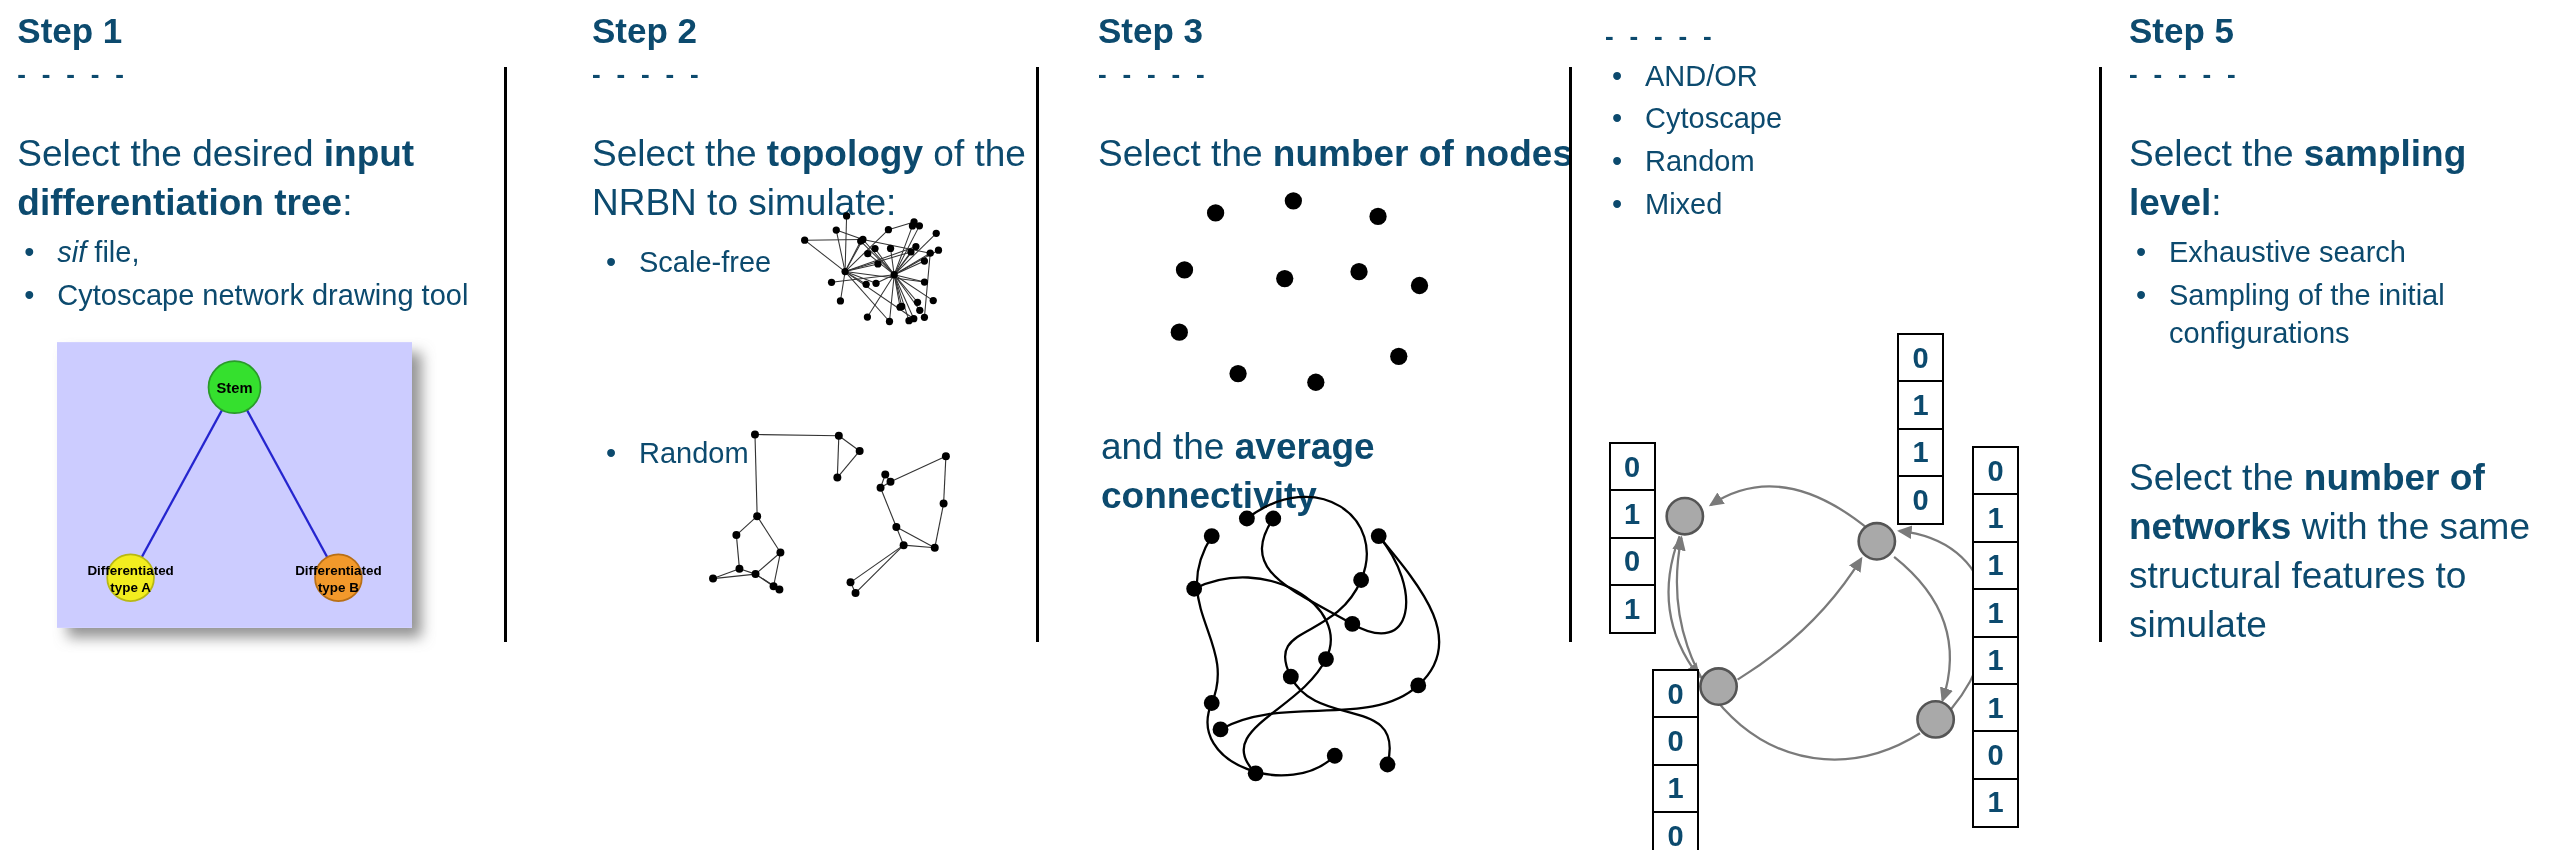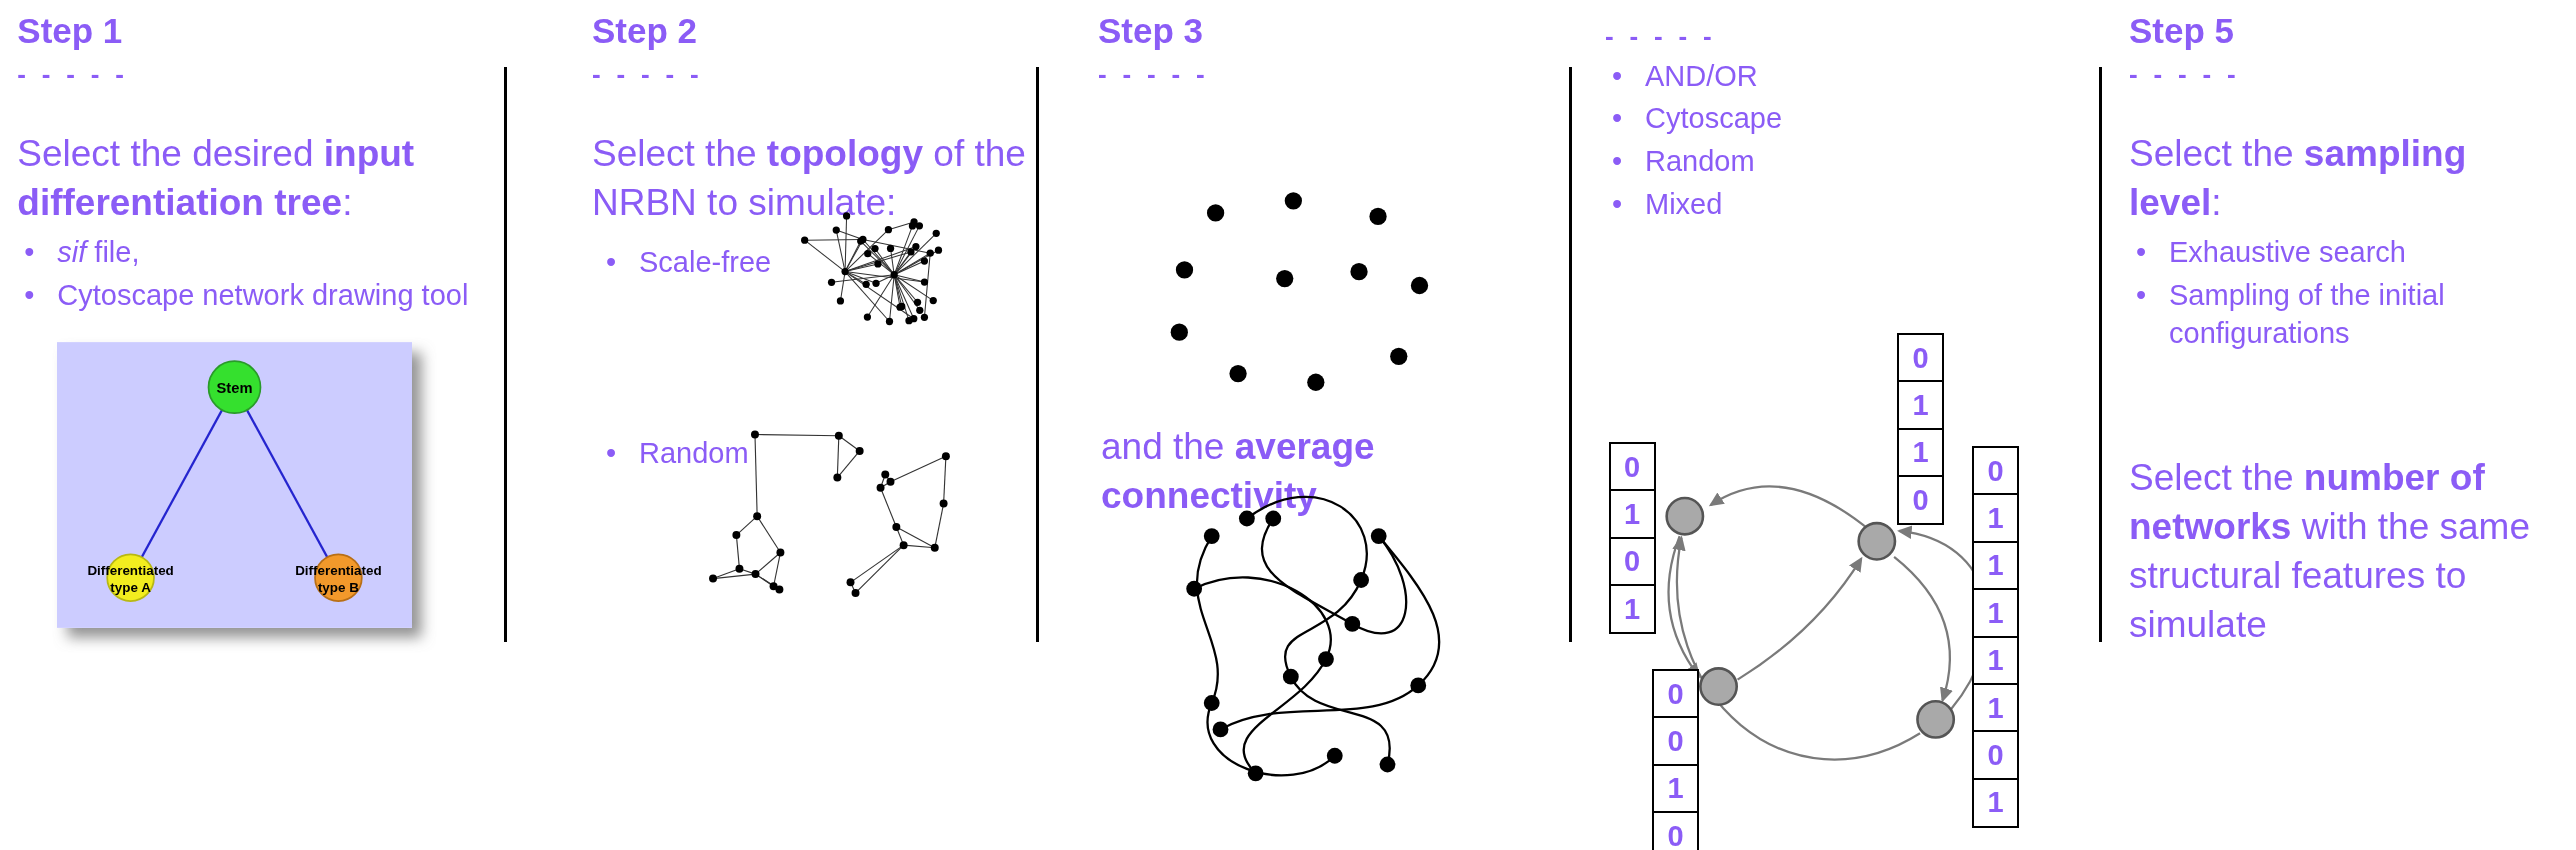--- a/index.html
+++ b/index.html
@@ -1,18 +1,18 @@
 <!DOCTYPE html>
 <html style="font-size:14px"><head>
 <meta charset="utf-8">
 <style>
   *{margin:0;padding:0;box-sizing:border-box}
   html,body{background:#fff}
   .canvas{position:relative;width:2576px;height:851px;overflow:hidden;background:#fff;
-          font-family:"Liberation Sans",sans-serif;color:#8b5cf6}
+          font-family:"Liberation Sans",sans-serif;color:#0c4a6e}
   .col{position:absolute;top:12px}
   .step-title{font-size:35px;font-weight:bold;line-height:1.1}
   .dashes{font-size:26px;font-weight:bold;letter-spacing:4.3px;margin-top:8.7px}
   .para{font-size:37px;line-height:1.32;margin-top:40px}
   .para b{font-weight:bold}
   .bullets{margin-top:5.2px}
   .bullet{display:flex;font-size:29px;line-height:1.32;margin:4.3px 0}
   .b-dot{width:40px;flex:0 0 40px;padding-left:7px}
   .b-text{flex:1}
   .abs{position:absolute}
@@ -215,20 +215,21 @@
         <circle cx="192.39222453814" cy="209.156253520865" r="4.6" fill="#000"></circle>
         <circle cx="197.13078933069482" cy="44.985805336385965" r="4.6" fill="#000"></circle>
       </svg>
   </div>
 
   <div class="divider" style="left:1036px"></div>
 
   <div class="col" style="left:1098px;width:483px;height:826px">
     <div class="step-title">Step 3</div>
     <div class="dashes">- - - - -</div>
+    <p class="para"><span>Select the </span><b>number of nodes</b></p>
 
     <svg id="dots-net" class="abs" style="left:57px;top:175px" width="294" height="216" viewBox="0 0 340 250">
         <circle cx="70" cy="30" r="10" fill="#000"></circle>
         <circle cx="160" cy="16" r="10" fill="#000"></circle>
         <circle cx="258" cy="34" r="10" fill="#000"></circle>
         <circle cx="34" cy="96" r="10" fill="#000"></circle>
         <circle cx="150" cy="106" r="10" fill="#000"></circle>
         <circle cx="236" cy="98" r="10" fill="#000"></circle>
         <circle cx="306" cy="114" r="10" fill="#000"></circle>
         <circle cx="28" cy="168" r="10" fill="#000"></circle>

